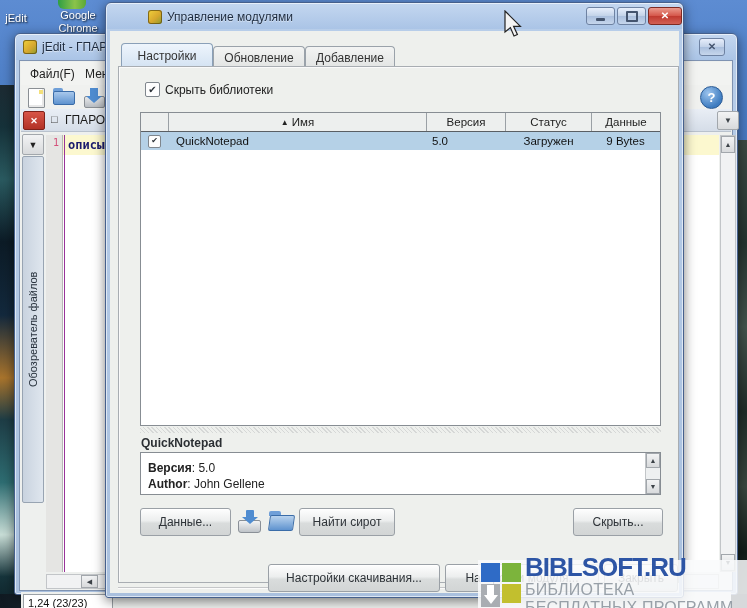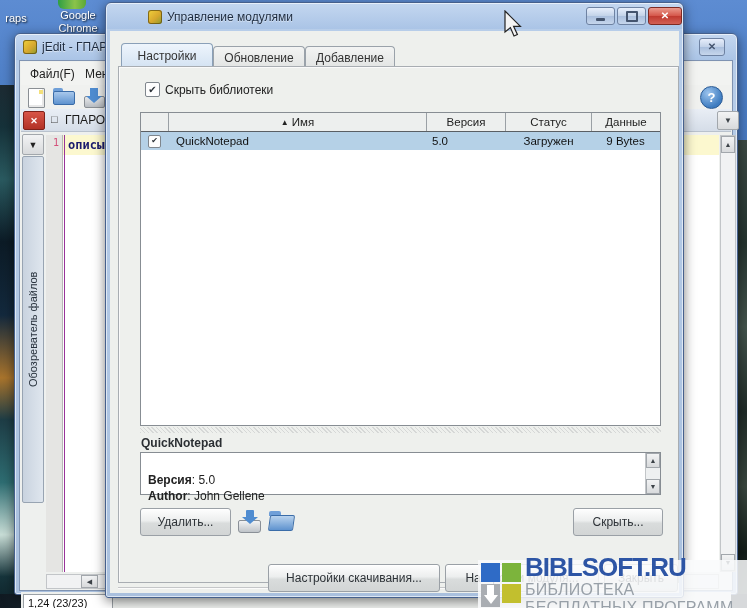--- a/index.html
+++ b/index.html
@@ -84,21 +84,21 @@
 <body>
 
 <div id="screen">
 
   <div id="desktop-bg" class="abs"></div>
   <div id="wall-left" class="abs wall" style="left:0;top:85px;width:15px;height:523px;background:linear-gradient(180deg,#1d2b33 0%,#16323a 8%,#2a5a60 18%,#0c1b26 30%,#13293d 44%,#a9742c 56%,#1e3d46 64%,#2e6d72 76%,#c8ddd6 86%,#16343b 94%,#0d2129 100%);"></div>
   <div id="wall-right" class="abs wall"></div>
   <div id="wall-bottom" class="abs wall"></div>
 
   <div class="abs" style="left:58px;top:0;width:28px;height:9px;border-radius:0 0 6px 6px;background:linear-gradient(90deg,#2f9e43,#8bc34a 60%,#5aa838);"></div>
-  <div class="abs desk-label" style="left:0;top:12px;width:32px;">raps</div>
+  <div class="abs desk-label" style="left:0;top:12px;width:32px;">jEdit</div>
   <div class="abs desk-label" style="left:44px;top:9px;width:68px;line-height:13px;">Google Chrome</div>
 
   <div id="jedit" class="abs win">
     <div class="titlebar">
       <span class="app-icon"></span>
       <span class="title-text">jEdit - ГПАРО</span>
     </div>
     <div class="capbtn" style="right:12px;width:24px;">
       <span class="cap-glyph">✕</span>
     </div>
@@ -250,49 +250,52 @@
             </div>
           </div>
         </div>
 
         <div class="abs" style="left:21px;top:360px;width:521px;height:6px;background:repeating-linear-gradient(45deg,#d6d8d7 0 1px,#eef0ed 1px 3px);"></div>
 
         <div class="abs" style="left:22px;top:369px;font-weight:bold;font-size:12px;color:#2b2f33;">
           <span>QuickNotepad</span>
         </div>
         <div class="abs" style="left:21px;top:385px;width:521px;height:43px;background:#fff;border:1px solid #878d93;box-sizing:border-box;">
-          <div style="padding:19px 20px 0 7px;font-size:12px;line-height:16px;color:#222;">
+          <div style="padding:7px 20px 0 7px;font-size:12px;line-height:16px;color:#222;">
             <div>
               <b>Версия</b><span>: 5.0</span>
             </div>
             <div>
               <b>Author</b><span>: John Gellene</span>
             </div>
           </div>
           <div style="position:absolute;right:0;top:0;bottom:0;width:14px;background:#eef0f1;border-left:1px solid #c2c5c8;">
             <div class="scrollbtn" style="position:absolute;top:0;left:0;right:0;height:13px;">
               <span>▲</span>
             </div>
             <div class="scrollbtn" style="position:absolute;bottom:0;left:0;right:0;height:13px;">
               <span>▼</span>
             </div>
           </div>
         </div>
 
         <div class="jbtn abs" style="left:21px;top:441px;width:89px;height:26px;">
-          <span>Удалить...</span>
+          <span>Данные...</span>
         </div>
         <div class="abs" style="left:118px;top:443px;width:26px;height:23px;">
           <div style="position:absolute;left:1px;bottom:0;width:23px;height:13px;background:linear-gradient(180deg,#f2f3f4,#bfc4c9);border:1px solid #8a9097;border-radius:2px 2px 3px 3px;box-sizing:border-box;"></div>
           <div style="position:absolute;left:9px;top:0;width:8px;height:8px;background:#4f8cd0;border-radius:1px;"></div>
           <div style="position:absolute;left:5px;top:7px;border-left:8px solid transparent;border-right:8px solid transparent;border-top:7px solid #4f8cd0;"></div>
         </div>
         <div class="abs" style="left:150px;top:443px;width:26px;height:22px;">
           <div style="position:absolute;left:0;top:1px;width:12px;height:5px;background:#6f9fd8;border-radius:2px 2px 0 0;"></div>
           <div style="position:absolute;left:0;top:5px;width:25px;height:16px;background:linear-gradient(180deg,#b9d3ee,#5f93cf);border:1px solid #3a6ca8;border-radius:2px;box-sizing:border-box;transform:skewX(-8deg);"></div>
+        </div>
+        <div class="jbtn abs" style="left:180px;top:441px;width:94px;height:26px;">
+          <span>Найти сирот</span>
         </div>
         <div class="jbtn abs" style="left:454px;top:441px;width:88px;height:26px;">
           <span>Скрыть...</span>
         </div>
       </div>
 
       <div class="abs" style="left:8px;top:556px;width:559px;height:0;border-top:1px solid #c4c6c8;border-bottom:1px solid #fbfbfb;"></div>
 
       <div class="jbtn abs" style="left:158px;top:533px;width:170px;height:26px;">
         <span>Настройки скачивания...</span>

